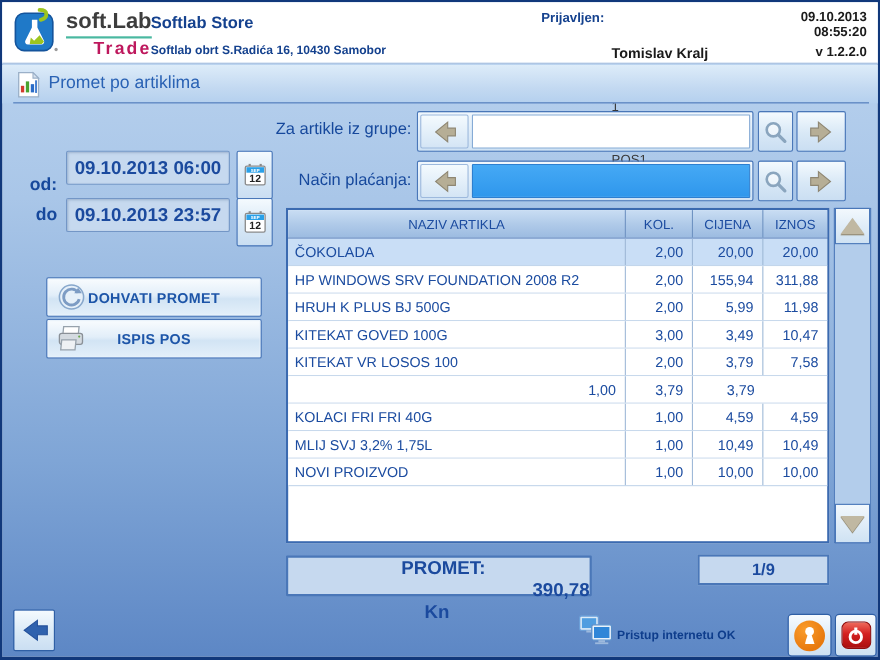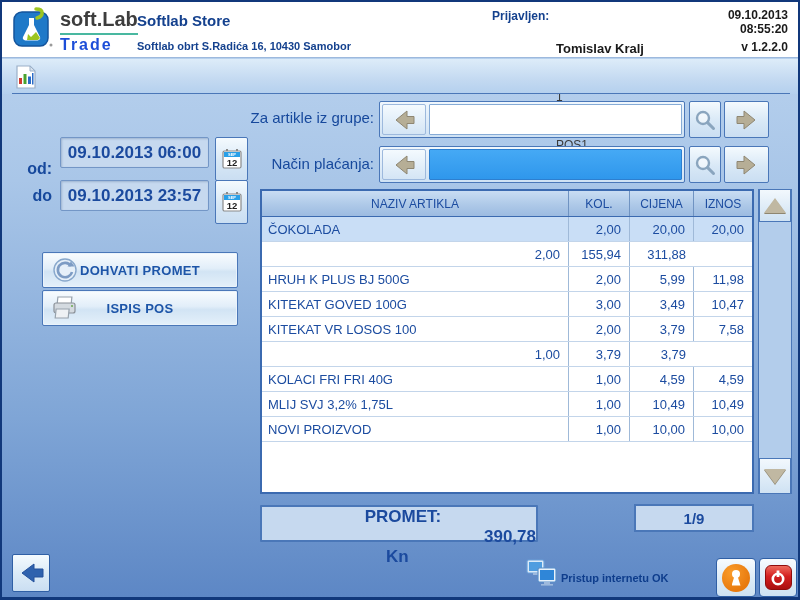--- a/index.html
+++ b/index.html
@@ -14,21 +14,21 @@
     border:2px solid #11387b; border-bottom-width:3px;
     background:linear-gradient(180deg,#bdd5f0 0%,#a9c6e8 30%,#7fa5d6 70%,#5d87c5 100%);
   }
 
   
   .header{ position:absolute; top:0; left:0; right:0; height:56px; background:#fff; border-bottom:1px solid #9db9dd; }
   .logo{ position:absolute; left:10px; top:4px; display:flex; align-items:flex-start; }
   .logo-text{ margin-left:6px; }
   .brand{ font-size:20px; font-weight:bold; color:#3d3d3d; letter-spacing:0; line-height:26px; }
   .brand-rule{ height:2px; background:#49b8a0; margin:1px 0 1px 0; }
-  .brand-sub{ font-size:16px; font-weight:bold; color:#1d4ed8; text-align:left; letter-spacing:2px; }
+  .brand-sub{ font-size:16px; font-weight:bold; color:#be185d; text-align:right; letter-spacing:2px; }
   .store{ position:absolute; left:135px; top:10px; }
   .store-name{ font-size:15px; font-weight:bold; color:#14418e; }
   .store-addr{ font-size:11px; font-weight:bold; color:#14418e; margin-top:11px; }
   .session{ position:absolute; left:490px; top:7px; display:grid; grid-template-columns:56px auto; column-gap:8px; row-gap:2px; font-size:12px; }
   .sess-label{ font-weight:bold; color:#14418e; }
   .sess-val{ color:#3a3a3a;margin-top:32px; }
   .sess-val.strong{ font-weight:bold; color:#1a1a1a; font-size:13px; }
   .datetime{ position:absolute; right:10px; top:6px; text-align:right; font-size:12px; font-weight:bold; color:#1a1a1a; line-height:14px; }
   .version{ position:absolute; right:10px; top:38px; font-size:12px; font-weight:bold; color:#1a1a1a; }
 
@@ -150,20 +150,21 @@
 
   <div class="titlebar">
     <svg class="title-icon" width="22" height="24" viewBox="0 0 22 24">
       <path d="M2 1 h13 l5 5 v17 h-18 z" fill="#ffffff" stroke="#9bb0c8" stroke-width="1.2"></path>
       <path d="M15 1 l5 5 h-5 z" fill="#d7e2ee" stroke="#9bb0c8" stroke-width="1"></path>
       <rect x="4" y="13" width="3" height="6" fill="#d23b2f"></rect>
       <rect x="8.5" y="9" width="3" height="10" fill="#4aa32f"></rect>
       <rect x="13" y="11.5" width="3" height="7.5" fill="#2a6cc8"></rect>
       <rect x="17" y="8" width="1.5" height="11.5" fill="#2a6cc8"></rect>
     </svg>
+    <div class="page-title">Promet po artiklima</div>
     <div class="rule"></div>
   </div>
 
   <div class="flabel" style="left:150px; top:107px; width:222px; text-align:right;">Za artikle iz grupe:</div>
   <div class="selector" style="top:99px;">
     <div class="nav-btn">
       <svg width="28" height="28" viewBox="0 0 28 28">
         <polygon points="17,5 17,10.5 24,10.5 24,17.5 17,17.5 17,23 6,14" fill="#b6ae96" stroke="#8e8672" stroke-width="1"></polygon>
       </svg>
     </div>
@@ -253,20 +254,21 @@
       <div class="th">IZNOS</div>
     </div>
     <div>
         <div class="trow selected">
       <div class="cell name">ČOKOLADA</div>
       <div class="cell num qty">2,00</div>
       <div class="cell num price">20,00</div>
       <div class="cell num amount">20,00</div>
     </div>
         <div class="trow">
+      <div class="cell name">HP WINDOWS SRV FOUNDATION 2008 R2</div>
       <div class="cell num qty">2,00</div>
       <div class="cell num price">155,94</div>
       <div class="cell num amount">311,88</div>
     </div>
         <div class="trow">
       <div class="cell name">HRUH K PLUS BJ 500G</div>
       <div class="cell num qty">2,00</div>
       <div class="cell num price">5,99</div>
       <div class="cell num amount">11,98</div>
     </div>

